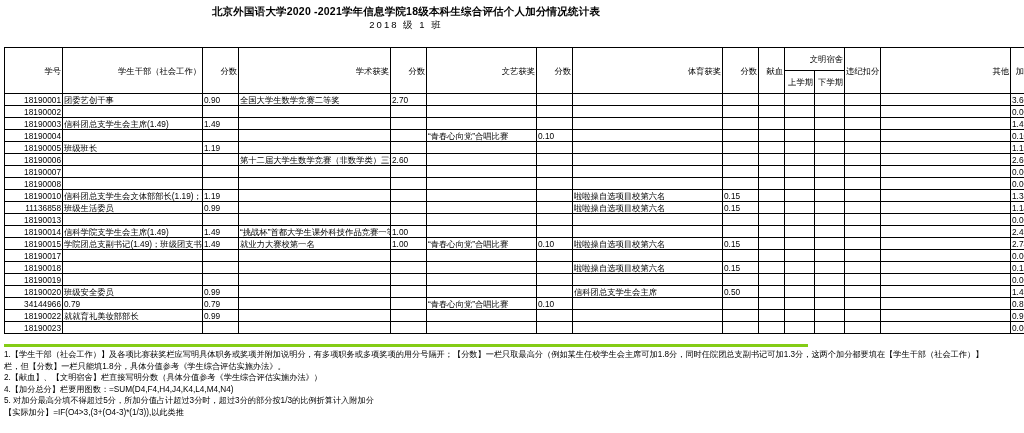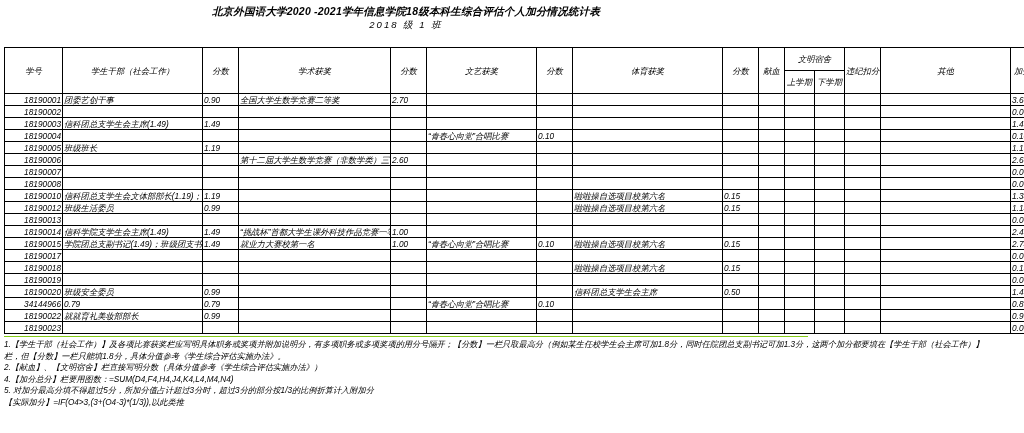--- a/index.html
+++ b/index.html
@@ -1,49 +1,49 @@
 <!DOCTYPE html>
 <html><head>
 <meta charset="utf-8">
 <style>
   html,body{margin:0;padding:0;}
   body{
     width:1024px;height:433px;background:#ffffff;
     font-family:"Liberation Sans","DejaVu Sans",sans-serif;
     font-size:9px;color:#000;overflow:hidden;
   }
-  .page{position:relative;width:812px;height:433px;box-sizing:border-box;padding:3px 4px 0 4px;font-style:italic;}
+  .page{position:relative;width:812px;height:433px;box-sizing:border-box;padding:3px 4px 0 4px;}
   .title{
     text-align:center;font-size:10.5px;font-weight:bold;letter-spacing:.2px;
     line-height:14px;margin:1px 0 1px 0;
   }
   .subline{
     text-align:center;font-size:9.5px;line-height:12px;margin-bottom:16px;
     letter-spacing:2px;
   }
   .subline span{display:inline-block;}
   table.grid{border-collapse:collapse;width:1016px;table-layout:fixed;}
   table.grid th, table.grid td{
     border:1px solid #000;
     font-size:8.3px;
     line-height:10px;
     height:11px;
     padding:0 1px;
     vertical-align:middle;
     overflow:hidden;
     white-space:nowrap;
   }
-  table.grid th{font-weight:normal;text-align:center;height:22px;}
+  table.grid th{font-weight:normal;text-align:right;height:22px;}
   td.num{text-align:right;}
   td.c{text-align:center;}
   td.v{text-align:left;}
   .sub th{height:11px;font-size:7.6px;}
   .notes{
-    margin-top:2px;font-size:8.2px;line-height:11.6px;
-    border-top:1px solid #84cc16;padding-top:2px;
+    margin-top:10px;font-size:8.2px;line-height:11.6px;
+    border-top:3px solid #84cc16;padding-top:2px;
   }
   .notes div{white-space:nowrap;}
   .blue{color:#1f4fd8;text-decoration:underline;}
   .colA{width:58px;}  
   .colB{width:140px;} 
   .colC{width:36px;}  
   .colD{width:152px;} 
   .colE{width:36px;}
   .colF{width:110px;} 
   .colG{width:36px;}
@@ -257,21 +257,21 @@
           <td class="v">啦啦操自选项目校第六名</td>
           <td class="v">0.15</td>
           <td class="c"></td>
           <td class="c"></td>
           <td class="c"></td>
           <td class="c"></td>
           <td class="c"></td>
           <td class="v">1.34</td>
         </tr>
         <tr>
-          <td class="num">18190012</td>
+          <td class="num">11136858</td>
           <td class="v">班级生活委员</td>
           <td class="v">0.99</td>
           <td class="v"></td>
           <td class="v"></td>
           <td class="v"></td>
           <td class="v"></td>
           <td class="v">啦啦操自选项目校第六名</td>
           <td class="v">0.15</td>
           <td class="c"></td>
           <td class="c"></td>

